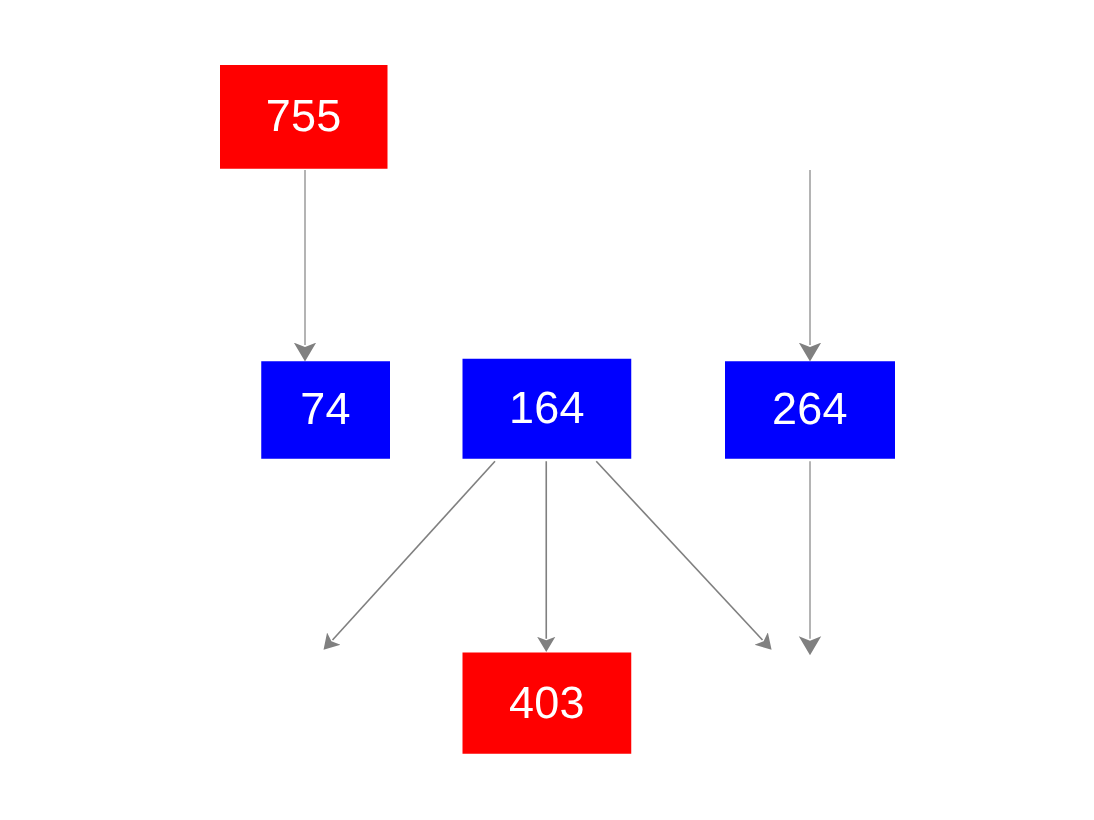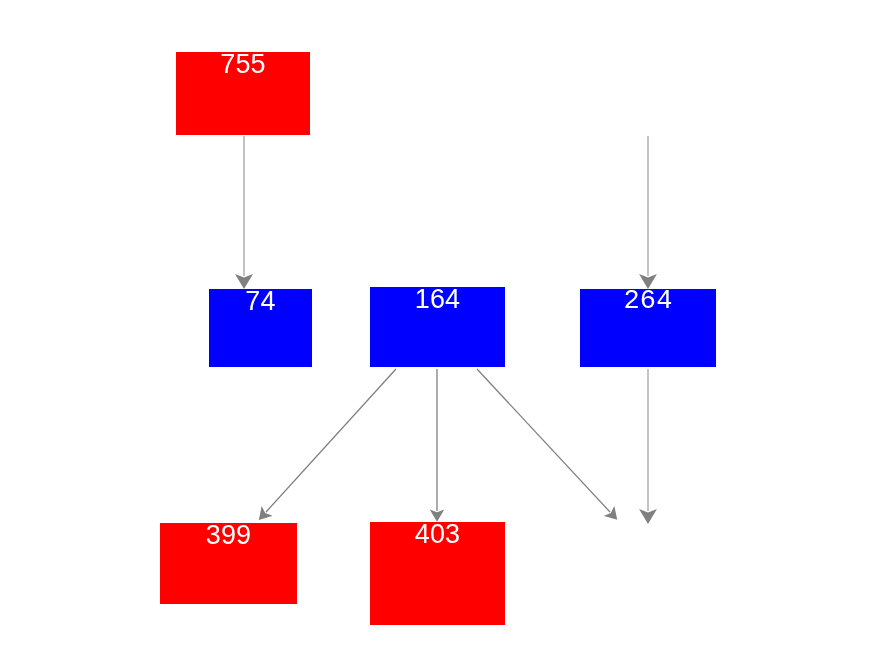--- a/index.html
+++ b/index.html
@@ -23,25 +23,26 @@
   #edge-layer {
     position: absolute;
     left: 0;
     top: 0;
     width: 875px;
     height: 656px;
   }
   .node {
     position: absolute;
     display: flex;
+    align-items: center;
     justify-content: center;
     box-sizing: border-box;
     color: #ffffff;
     font-family: "Liberation Sans", sans-serif;
-    font-size: 27px;
+    font-size: 36px;
     font-weight: 400;
     line-height: 1;
     letter-spacing: 0.2px;
     user-select: none;
   }
   .node-label {
     display: block;
     transform: translateY(-1px);
   }
 </style>
@@ -84,23 +85,20 @@
 
   <div class="node" style="left: 176px; top: 52px; width: 134px; height: 83px; background: rgb(255, 0, 0); color: rgb(255, 255, 255);">
     <span class="node-label">755</span>
   </div>
   <div class="node" style="left: 193px; top: 289px; width: 103px; height: 78px; background: rgb(0, 0, 255); color: rgb(255, 255, 255); margin-left: 16px;">
     <span class="node-label">74</span>
   </div>
   <div class="node" style="left: 370px; top: 287px; width: 135px; height: 80px; background: rgb(0, 0, 255); color: rgb(255, 255, 255);">
     <span class="node-label">164</span>
   </div>
-  <div class="node" style="left: 580px; top: 289px; width: 136px; height: 78px; background: rgb(0, 0, 255); color: rgb(255, 255, 255); font-family: Liberation Mono, monospace;">
+  <div class="node" style="left: 580px; top: 289px; width: 136px; height: 78px; background: rgb(0, 0, 255); color: rgb(255, 255, 255);">
     <span class="node-label">264</span>
   </div>
-  <div class="node" style="left: 160px; top: 523px; width: 137px; height: 81px; background: rgb(255, 0, 0); color: rgb(255, 255, 255);">
-    <span class="node-label">399</span>
-  </div>
-  <div class="node" style="left: 370px; top: 522px; width: 135px; height: 103px; background: rgb(255, 0, 0); color: rgb(255, 255, 255);">
+  <div class="node" style="left: 370px; top: 522px; width: 135px; height: 81px; background: rgb(255, 0, 0); color: rgb(255, 255, 255);">
     <span class="node-label">403</span>
   </div>
 
 </div>
 
 </body></html>

